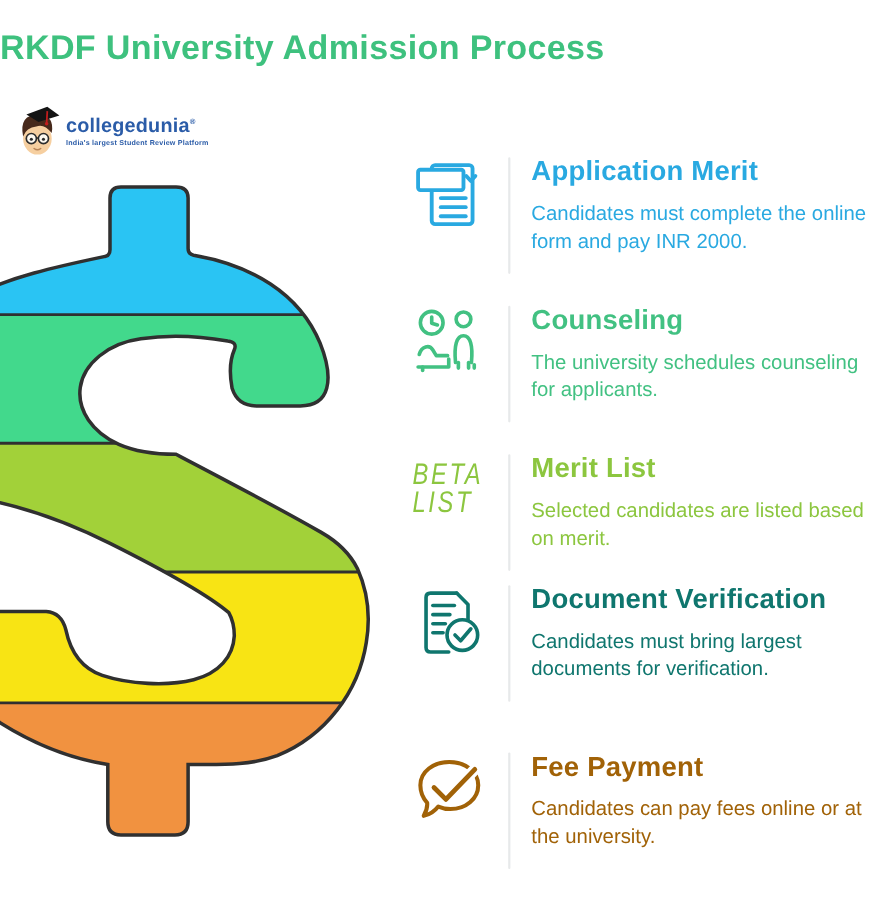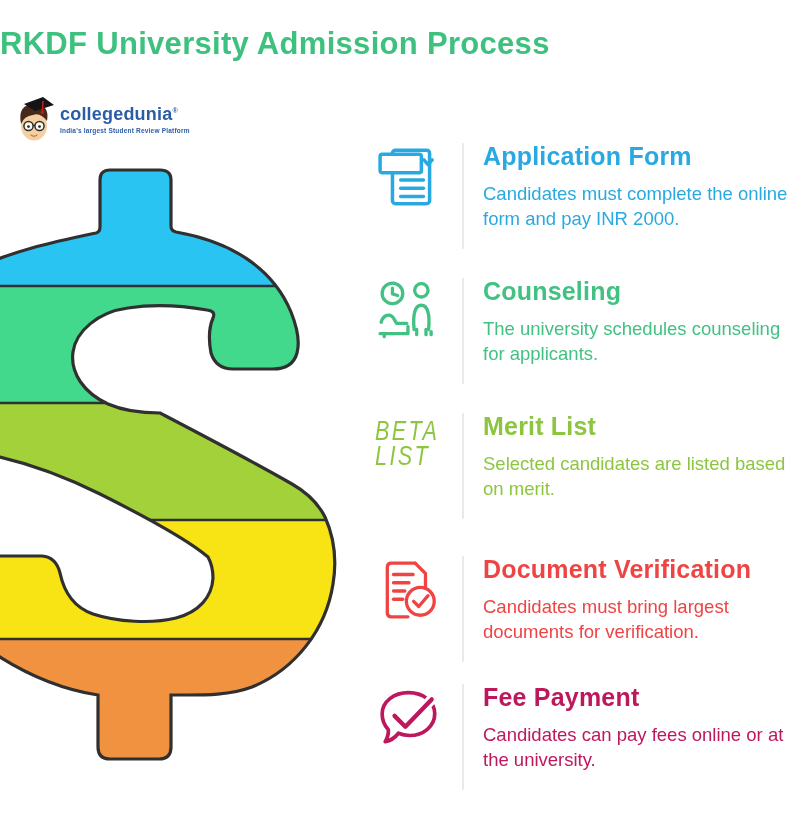--- a/index.html
+++ b/index.html
@@ -100,21 +100,21 @@
       <rect x="15" y="5" width="36" height="52" rx="3"></rect>
       <rect x="3" y="9" width="40" height="18" rx="2" fill="#ffffff"></rect>
       <polyline points="45.5,14.5 49.5,19 53.5,14.5"></polyline>
       <line x1="23" y1="34" x2="45" y2="34"></line>
       <line x1="23" y1="42" x2="45" y2="42"></line>
       <line x1="23" y1="50" x2="45" y2="50"></line>
     </svg>
   </div>
   <div class="divider"></div>
   <div class="step-text">
-    <h2 class="step-title">Application Form</h2>
+    <h2 class="step-title">Application Merit</h2>
     <p class="step-desc">Candidates must complete the online form and pay INR 2000.</p>
   </div>
 </div>
 
 <div class="step" style="top: 278px; color: rgb(66, 193, 130);">
   <div class="icon-cell">
     <svg width="66" height="66" viewBox="0 0 64 64" fill="none" stroke="currentColor" stroke-width="3.2" stroke-linecap="round" stroke-linejoin="round">
       <circle cx="15" cy="13" r="10"></circle>
       <polyline points="15,8 15,13.5 20,15"></polyline>
       <circle cx="43" cy="10" r="6.5"></circle>
@@ -141,41 +141,41 @@
       <div>LIST</div>
     </div>
   </div>
   <div class="divider"></div>
   <div class="step-text">
     <h2 class="step-title">Merit List</h2>
     <p class="step-desc">Selected candidates are listed based on merit.</p>
   </div>
 </div>
 
-<div class="step" style="top: 556px; color: #ef4444;">
+<div class="step" style="top: 532px; color: #0f766e;">
   <div class="icon-cell">
     <svg width="66" height="66" viewBox="0 0 64 64" fill="none" stroke="currentColor" stroke-width="3.2" stroke-linecap="round" stroke-linejoin="round">
       <path d="M 37,5 L 14,5 Q 10,5 10,9 L 10,53 Q 10,57 14,57 L 30,57"></path>
       <path d="M 37,5 L 47,15 L 47,29"></path>
       <line x1="16" y1="16" x2="35" y2="16"></line>
       <line x1="16" y1="24" x2="31" y2="24"></line>
       <line x1="16" y1="32" x2="27" y2="32"></line>
       <line x1="16" y1="40" x2="25" y2="40"></line>
       <circle cx="42" cy="42" r="13.5" fill="#ffffff"></circle>
       <polyline points="35.5,42 40.5,47 49.5,36.5"></polyline>
     </svg>
   </div>
   <div class="divider"></div>
   <div class="step-text">
     <h2 class="step-title">Document Verification</h2>
     <p class="step-desc">Candidates must bring largest documents for verification.</p>
   </div>
 </div>
 
-<div class="step" style="top: 684px; color: #be185d;">
+<div class="step" style="top: 684px; color: #a16207;">
   <div class="icon-cell">
     <svg width="66" height="66" viewBox="0 0 64 64" fill="none" stroke-linecap="round" stroke-linejoin="round">
       <path d="M 56,27 C 56,39 45,48 31.5,48 C 27.5,48 24,47.2 20.8,45.8 C 17.5,50 13,53 8,54 C 10.2,50 11.3,46 11,42.5 C 7.3,38.4 5,33 5,27 C 5,15 16.5,6.5 30.5,6.5 C 44.5,6.5 56,15 56,27 Z" stroke="currentColor" stroke-width="3.6"></path>
       <polyline points="17,29 27.5,39.5 53,13" stroke="#ffffff" stroke-width="10"></polyline>
       <polyline points="17,29 27.5,39.5 53,13" stroke="currentColor" stroke-width="4.2"></polyline>
     </svg>
   </div>
   <div class="divider"></div>
   <div class="step-text">
     <h2 class="step-title">Fee Payment</h2>

